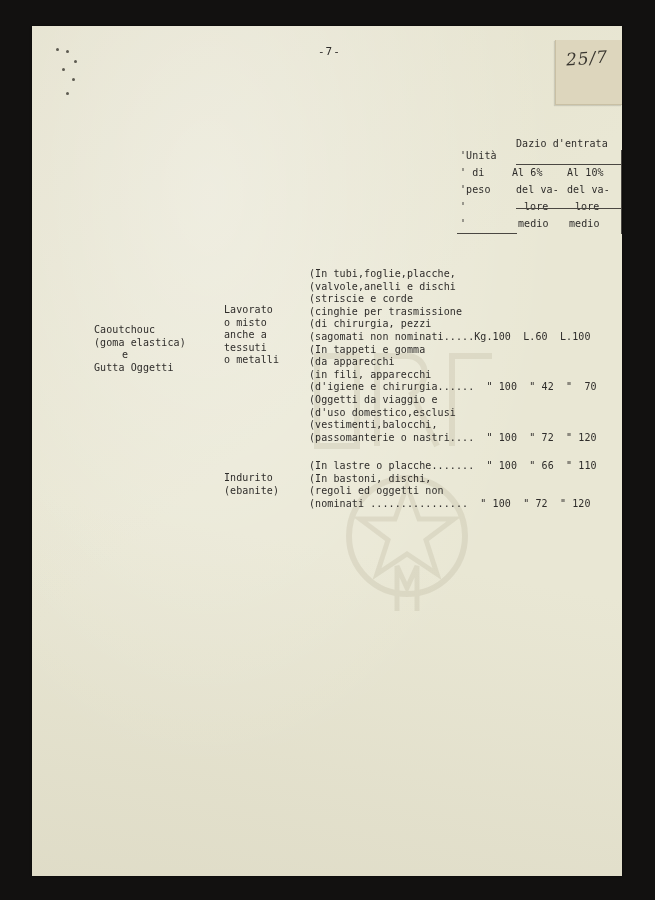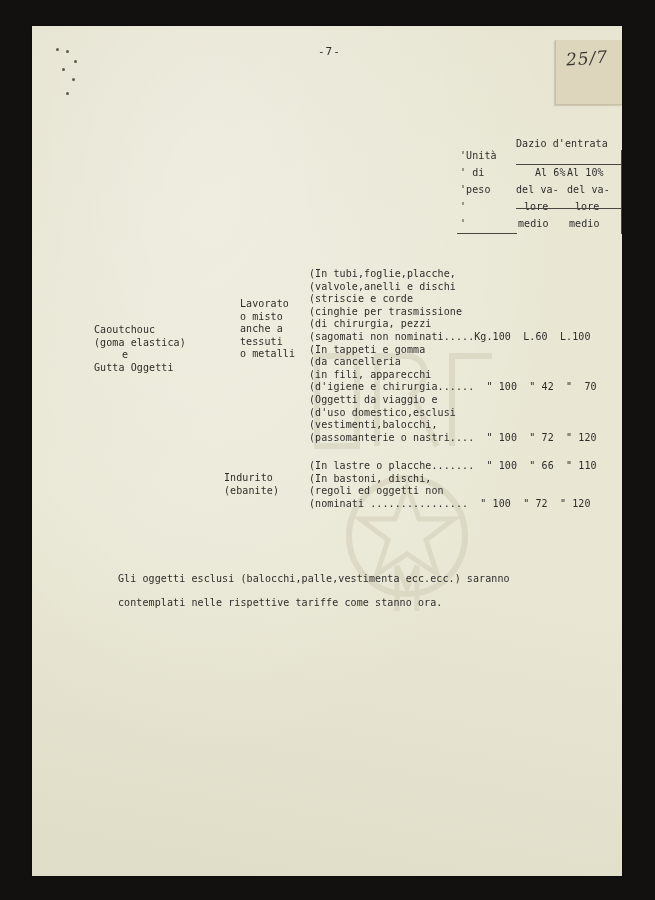--- a/index.html
+++ b/index.html
@@ -109,21 +109,21 @@
     height: 1px;
   }
   .vrule {
     position: absolute;
     background: #4a4742;
     width: 1px;
   }
 
   
   #col-left  { left: 62px;  top: 298px; }
-  #col-mid   { left: 192px; top: 272px; margin-left: 16px; }
+  #col-mid   { left: 192px; top: 278px; }
   #col-mid2  { left: 192px; top: 446px; }
   #col-body  { left: 277px; top: 242px; }
   #col-body2 { left: 277px; top: 434px; }
 
   #note { left: 86px; top: 541px; line-height: 24px; }
 </style>
 </head>
 <body>
 
 <div id="page">
@@ -162,21 +162,21 @@
 
       <div class="txt" style="left:428px; top:124px;"><span>'Unità</span></div>
       <div class="txt" style="left:428px; top:141px;"><span>' di</span></div>
       <div class="txt" style="left:428px; top:158px;"><span>'peso</span></div>
       <div class="txt" style="left:428px; top:175px;"><span>'</span></div>
       <div class="txt" style="left:428px; top:192px;"><span>'</span></div>
 
       <div class="txt" style="left:484px; top:112px;">Dazio d'entrata</div>
       <div class="rule" style="left:484px; top:138px; width:106px;"></div>
 
-      <div class="txt" style="left:503px; top:141px;">Al 6%</div>
+      <div class="txt" style="left:480px; top:141px;">Al 6%</div>
       <div class="txt" style="left:484px; top:158px;">del va-</div>
       <div class="txt" style="left:492px; top:175px;">lore</div>
       <div class="txt" style="left:486px; top:192px;">medio</div>
 
       <div class="txt" style="left:535px; top:141px;text-align:right;">Al 10%</div>
       <div class="txt" style="left:535px; top:158px;">del va-</div>
       <div class="txt" style="left:543px; top:175px;">lore</div>
       <div class="txt" style="left:537px; top:192px;">medio</div>
 
       <div class="rule" style="left:425px; top:207px; width:60px;"></div>
@@ -196,36 +196,34 @@
 <span>tessuti</span>
 <span>o metalli</span></div>
 
       <div class="txt" id="col-body"><span>(In tubi,foglie,placche,</span>
 <span>(valvole,anelli e dischi</span>
 <span>(striscie e corde</span>
 <span>(cinghie per trasmissione</span>
 <span>(di chirurgia, pezzi</span>
 <span>(sagomati non nominati.....Kg.100  L.60  L.100</span>
 <span>(In tappeti e gomma</span>
-<span>(da cancelleria</span>
+<span>(da apparecchi</span>
 <span>(in fili, apparecchi</span>
 <span>(d'igiene e chirurgia......  " 100  " 42  "  70</span>
 <span>(Oggetti da viaggio e</span>
 <span>(d'uso domestico,esclusi</span>
 <span>(vestimenti,balocchi,</span>
 <span>(passomanterie o nastri....  " 100  " 72  " 120</span></div>
     </div>
 
     <div>
       <div class="txt" id="col-mid2"><span>Indurito</span>
 <span>(ebanite)</span></div>
 
       <div class="txt" id="col-body2"><span>(In lastre o placche.......  " 100  " 66  " 110</span>
 <span>(In bastoni, dischi,</span>
 <span>(regoli ed oggetti non</span>
 <span>(nominati ................  " 100  " 72  " 120</span></div>
     </div>
 
-    <div class="txt" id="note"><span>Gli oggetti esclusi (balocchi,palle,vestimenta ecc.ecc.) saranno</span>
-<span>contemplati nelle rispettive tariffe come stanno ora.</span></div>
 
   </div>
 </div>
 
 </body></html>

